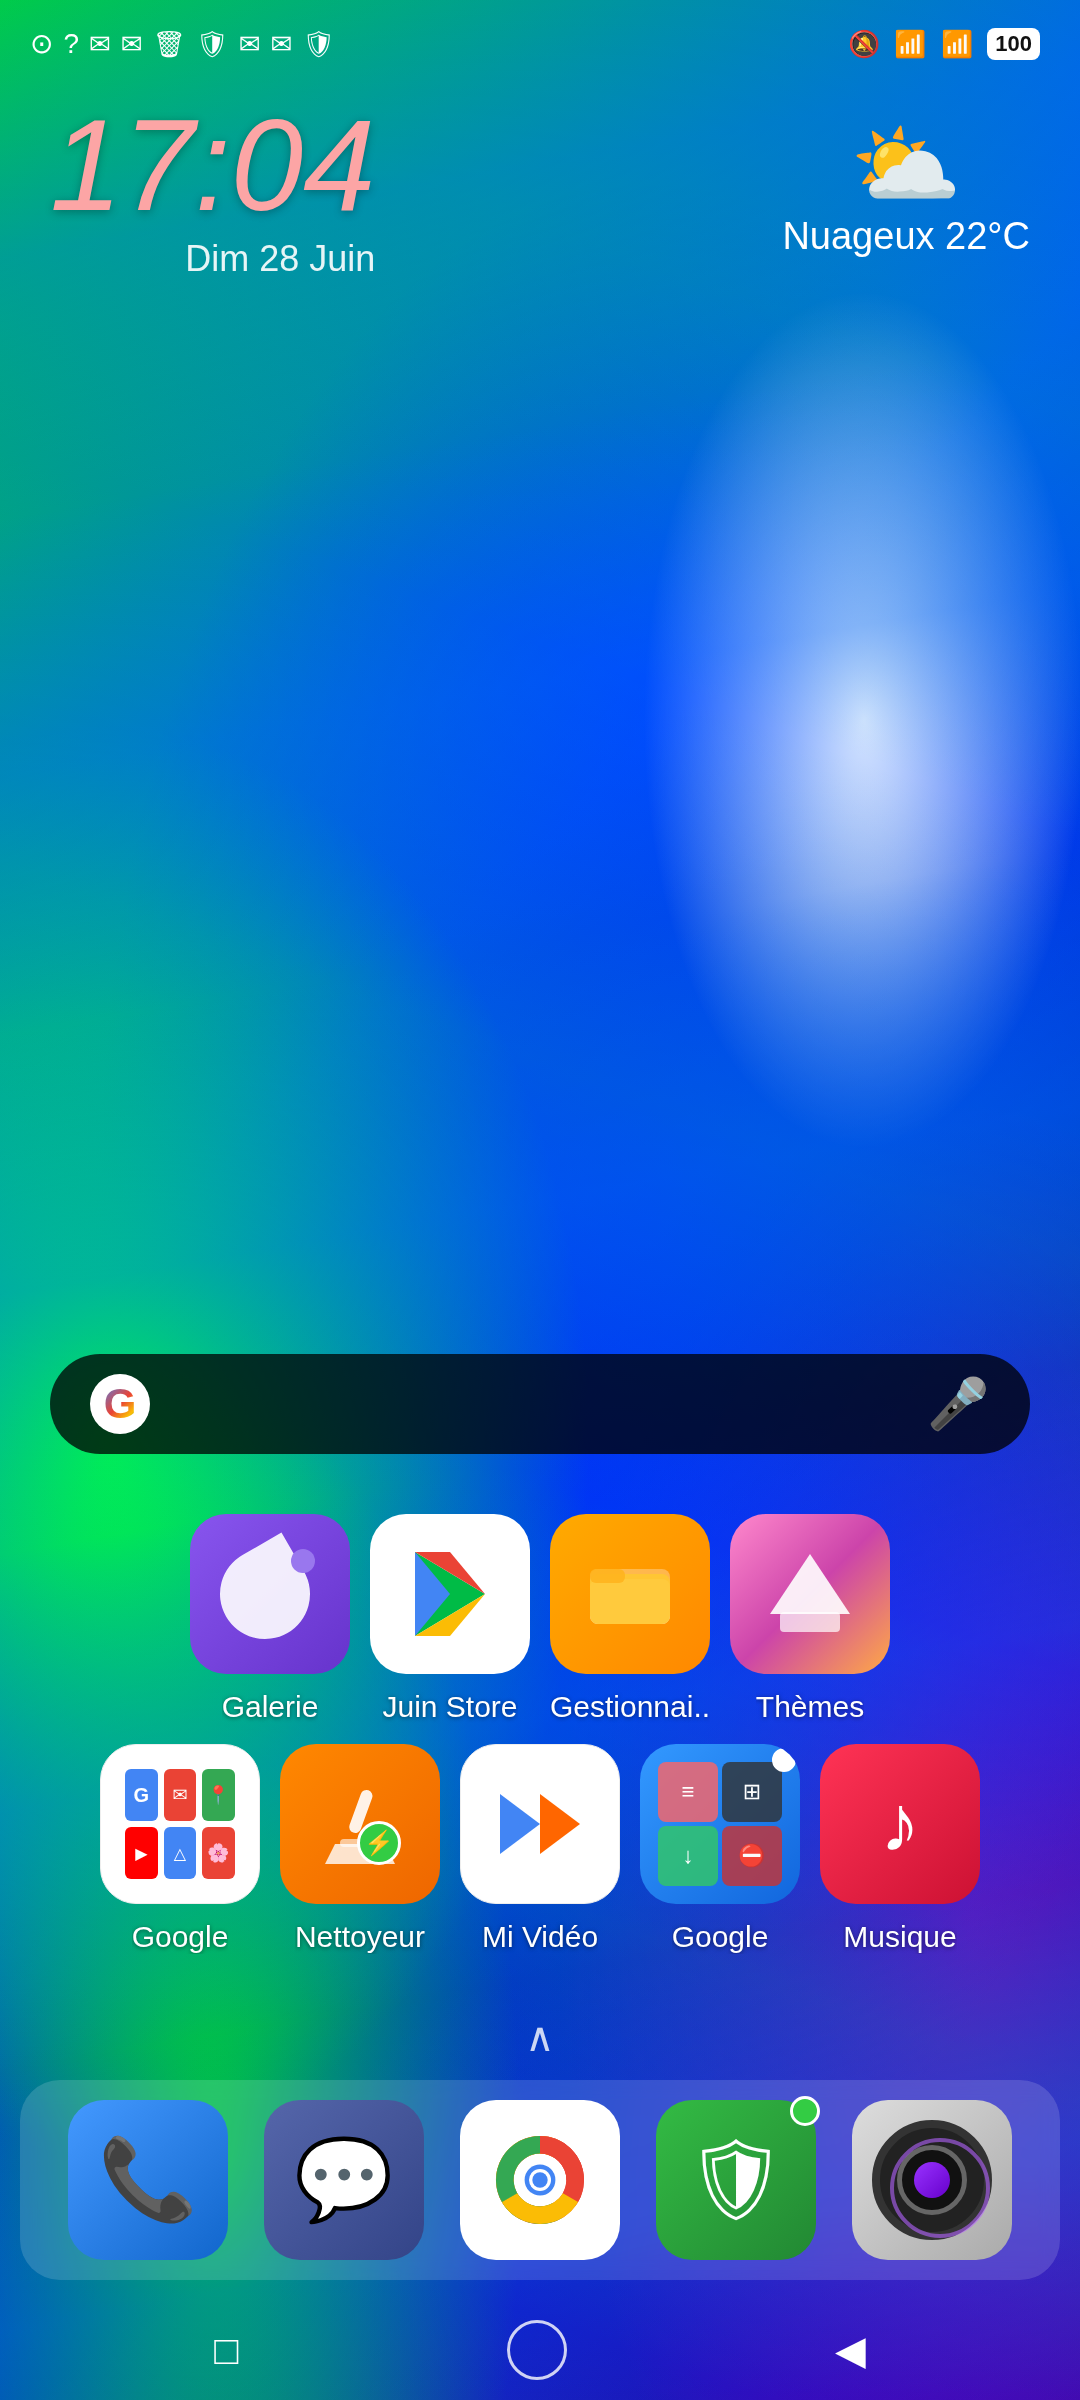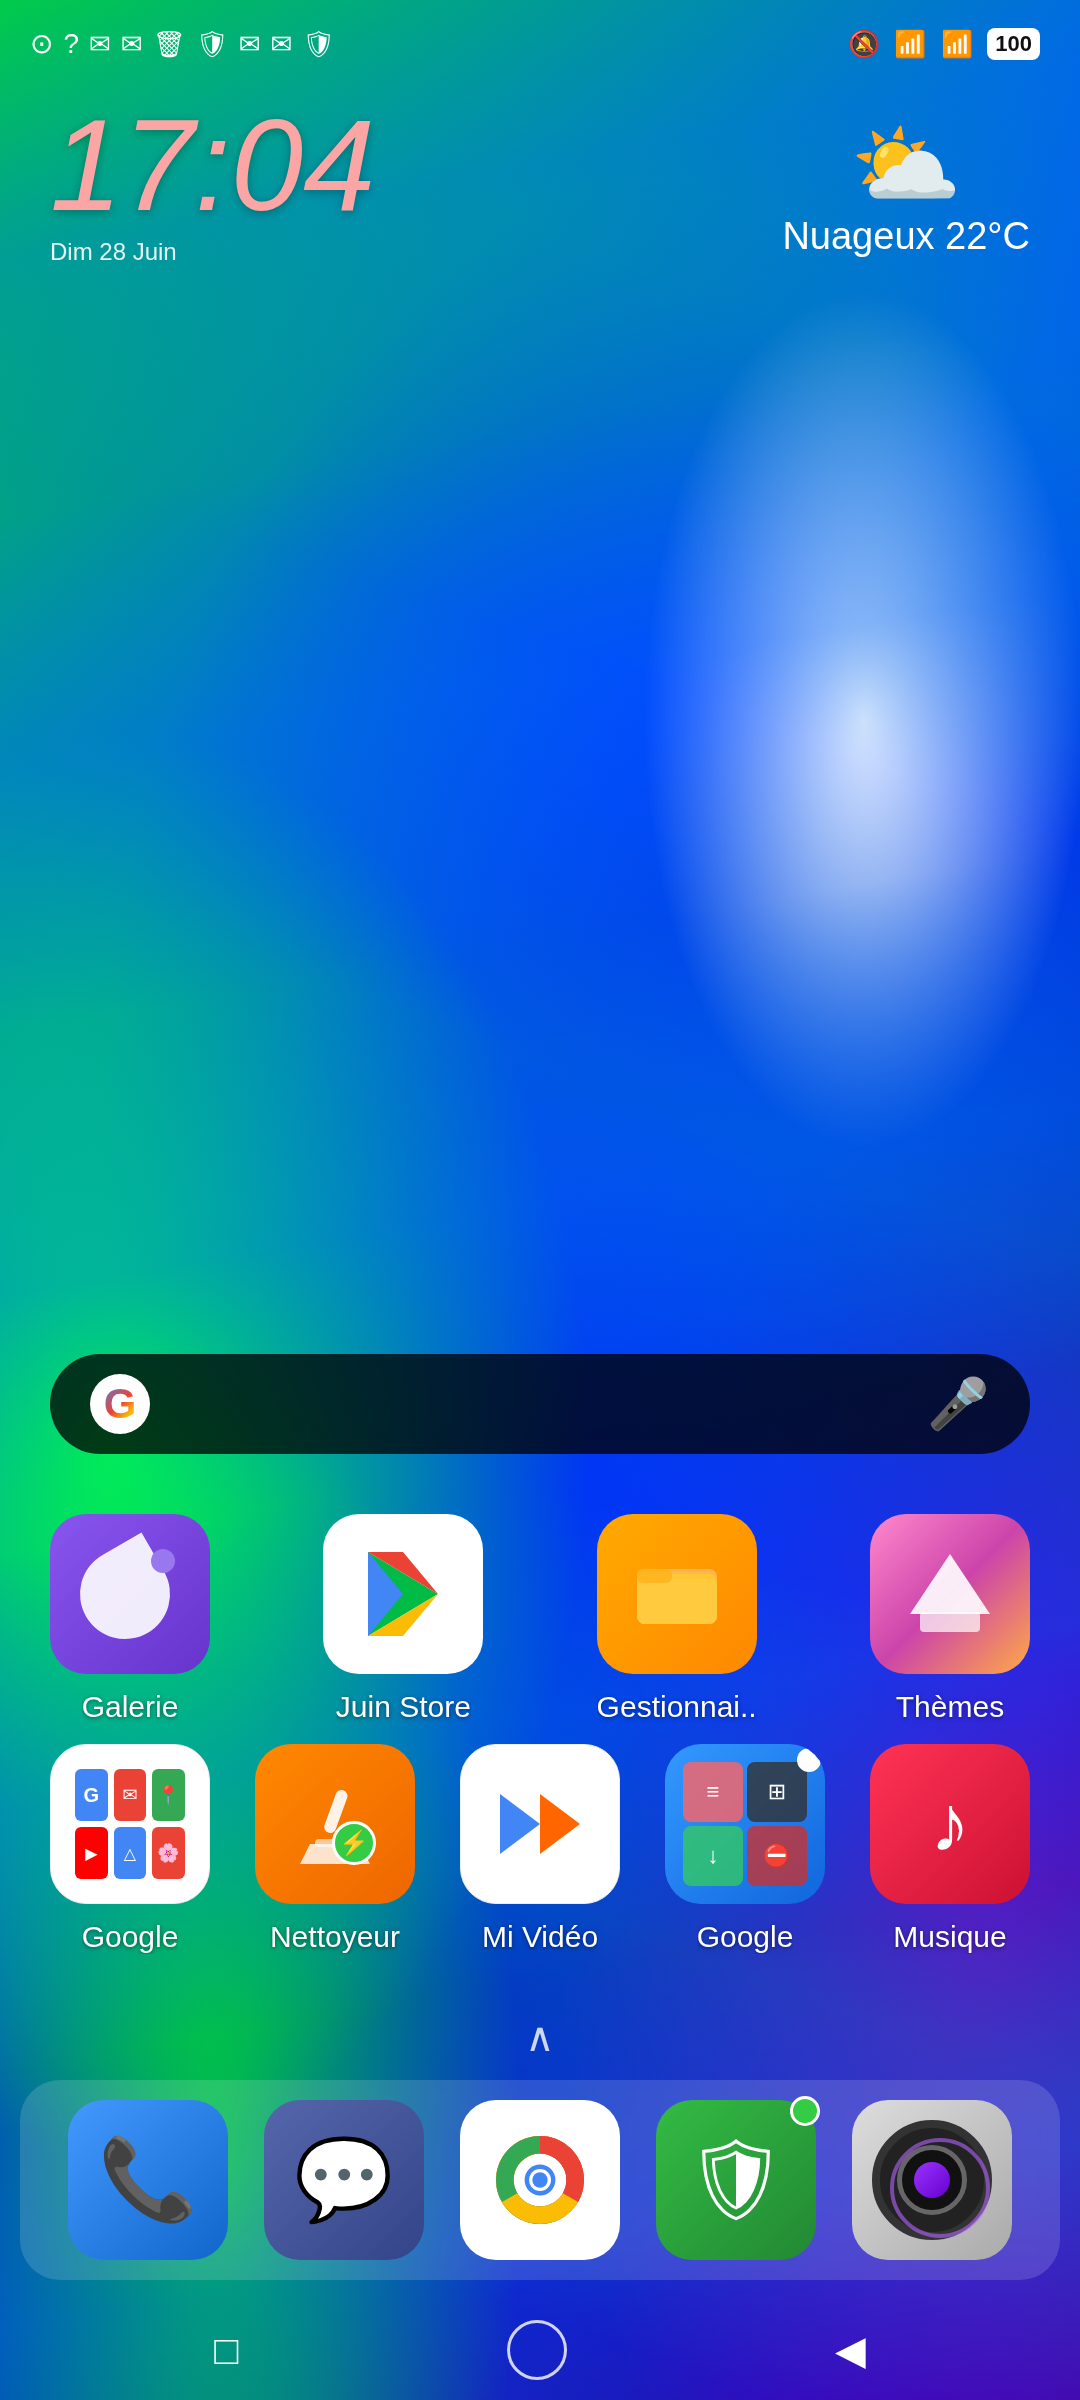--- a/index.html
+++ b/index.html
@@ -99,23 +99,24 @@
     .clock-left {}
     .clock-time {
       font-size: 130px;
       font-weight: 200;
       color: #fca5a5;
       line-height: 1;
       text-shadow: 0 2px 10px rgba(0,0,0,0.3);
       font-style: italic;
     }
     .clock-date {
-      font-size: 24px;
+      font-size: 36px;
       color: rgba(255,255,255,0.9);
       margin-top: 8px;
+      text-align: right;
     }
     .weather-widget {
       display: flex;
       flex-direction: column;
       align-items: center;
       margin-top: 20px;
     }
     .weather-icon-display {
       font-size: 90px;
       line-height: 1;
@@ -168,21 +169,21 @@
       font-size: 50px;
     }
 
     
     .app-grid {
       padding: 0 40px;
       margin-bottom: 40px;
     }
     .app-row {
       display: flex;
-      justify-content: space-between;
+      justify-content: center;
       margin-bottom: 20px;
     }
     .app-item {
       display: flex;
       flex-direction: column;
       align-items: center;
       width: 180px;
       cursor: pointer;
     }
     .app-icon-wrap {

